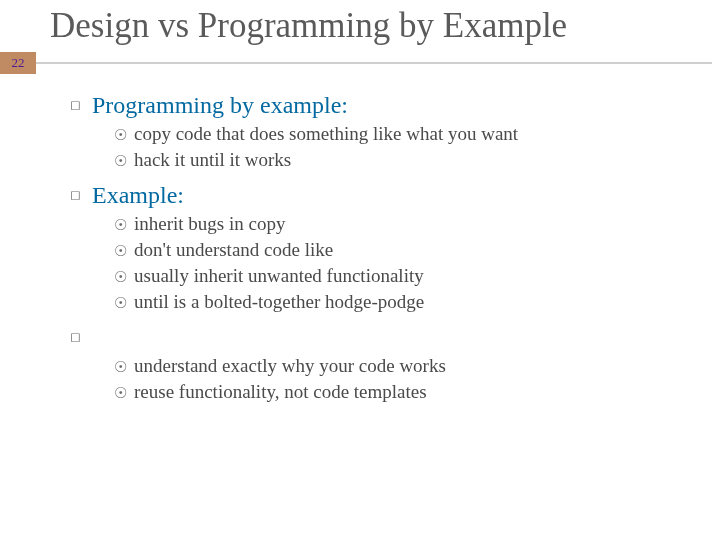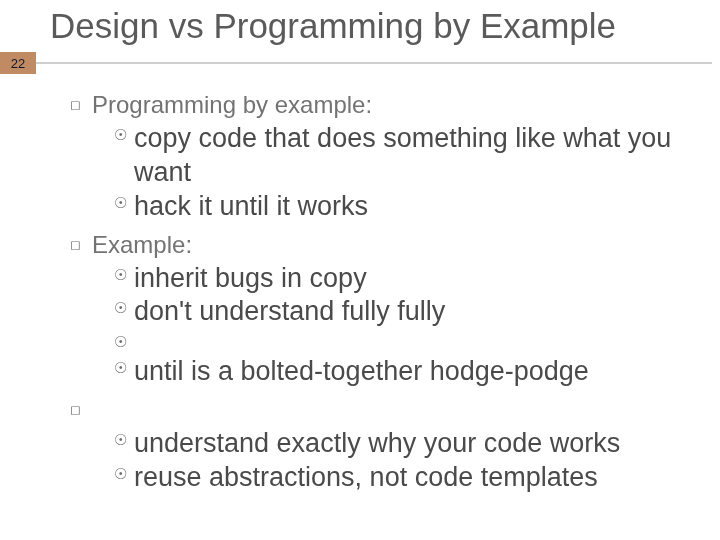--- a/index.html
+++ b/index.html
@@ -1,15 +1,15 @@
 <!DOCTYPE html>
 <html><head>
 <meta charset="utf-8">
 <style>
-  * { margin: 0; padding: 0; box-sizing: border-box; }
+  * { margin: 0; padding: 0; box-sizing: border-box; font-family: Liberation Serif, serif; }
   body {
     width: 720px;
     height: 540px;
     background: #ffffff;
     font-family: Arial, Helvetica, sans-serif;
     color: #333333;
     overflow: hidden;
     position: relative;
   }
   .title-area {
@@ -27,21 +27,21 @@
     margin-top: 6px;
     height: 22px;
   }
   .slide-number-badge {
     position: absolute;
     left: 0;
     top: 0;
     width: 36px;
     height: 22px;
     background: #c08a62;
-    color: #0f172a;
+    color: #4c1d95;
     font-size: 13px;
     display: flex;
     align-items: center;
     justify-content: center;
   }
   .rule-line {
     position: absolute;
     left: 36px;
     right: 8px;
     top: 10px;
@@ -58,41 +58,41 @@
   }
   .l1 .bullet {
     width: 22px;
     flex: 0 0 22px;
     font-size: 13px;
     line-height: 30px;
     color: #6a6a6a;
   }
   .l1 .text {
     font-size: 24px;
-    color: #737373;
+    color: #0369a1;
     line-height: 1.25;
   }
   .l2-group {
     padding-left: 44px;
     margin-top: 2px;
   }
   .l2 {
     display: flex;
     align-items: flex-start;
     margin-top: 0px;
   }
   .l2 .bullet {
     width: 20px;
     flex: 0 0 20px;
     font-size: 15px;
     line-height: 26px;
     color: #6a6a6a;
   }
   .l2 .text {
-    font-size: 27px;
+    font-size: 19px;
     color: #4a4a4a;
     line-height: 1.25;
   }
 </style>
 </head>
 <body>
 
 <div class="title-area">
   <h1 class="slide-title">Design vs Programming by Example</h1>
 </div>
@@ -125,38 +125,39 @@
     <span class="bullet">◻</span>
     <span class="text">Example:</span>
   </div>
   <div class="l2-group">
     <div class="l2">
       <span class="bullet">☉</span>
       <span class="text">inherit bugs in copy</span>
     </div>
     <div class="l2">
       <span class="bullet">☉</span>
-      <span class="text">don't understand fully fully</span>
+      <span class="text">don't understand code like</span>
     </div>
     <div class="l2">
       <span class="bullet">☉</span>
+      <span class="text">usually inherit unwanted functionality</span>
     </div>
     <div class="l2">
       <span class="bullet">☉</span>
       <span class="text">until is a bolted-together hodge-podge</span>
     </div>
   </div>
 
   <div class="l1">
     <span class="bullet">◻</span>
   </div>
   <div class="l2-group">
     <div class="l2">
       <span class="bullet">☉</span>
       <span class="text">understand exactly why your code works</span>
     </div>
     <div class="l2">
       <span class="bullet">☉</span>
-      <span class="text">reuse abstractions, not code templates</span>
+      <span class="text">reuse functionality, not code templates</span>
     </div>
   </div>
 
 </div>
 
 </body></html>

